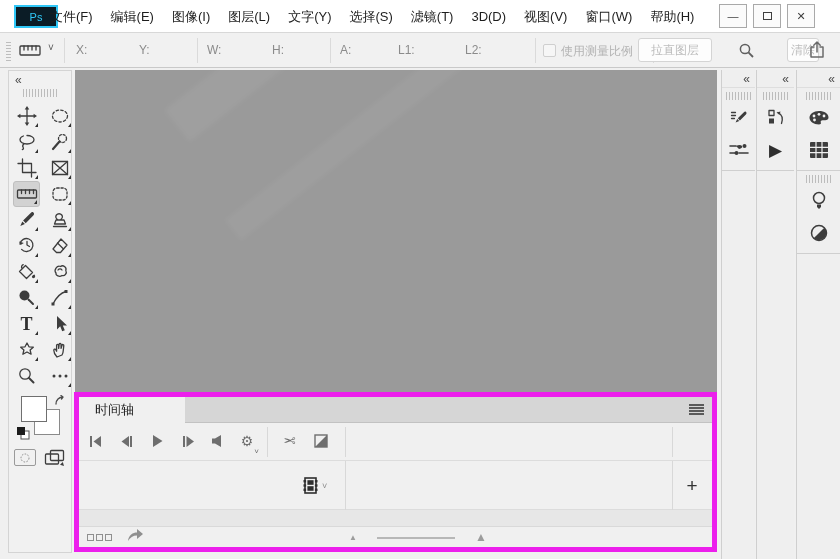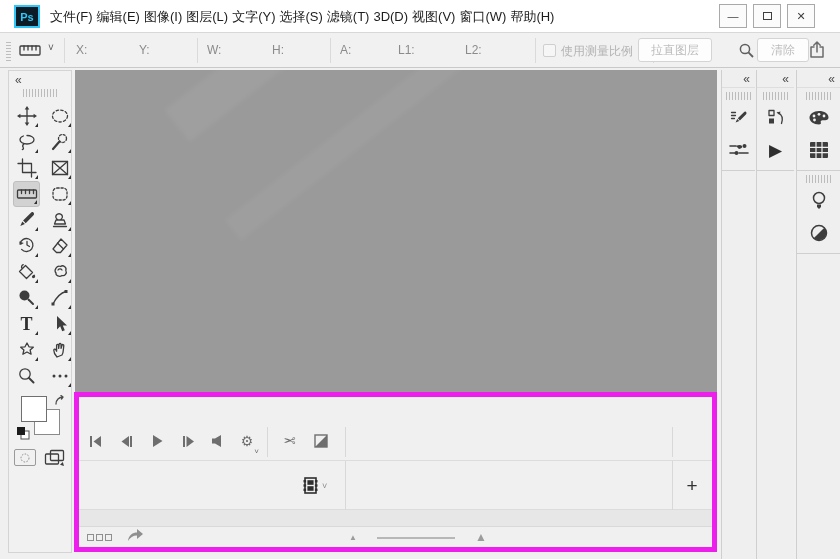--- a/index.html
+++ b/index.html
@@ -1,22 +1,22 @@
 <!DOCTYPE html>
 <html><head>
 <meta charset="utf-8">
 <style>
   *{margin:0;padding:0;box-sizing:border-box}
   html,body{width:840px;height:559px}
   body{font-family:"Liberation Sans","DejaVu Sans",sans-serif;background:#f0f0f0;position:relative;overflow:hidden;-webkit-font-smoothing:antialiased}
   .abs{position:absolute}
   
   .menubar{left:0;top:0;width:840px;height:33px;background:#ffffff;border-bottom:1px solid #d8d8d8;display:flex;align-items:center}
-  .pslogo{position:absolute;left:14px;top:5px;width:26px;height:23px;background:#0b1c26;border:2px solid #2fc7f7;color:#2fc7f7;font-size:11px;font-weight:bold;display:flex;align-items:center;justify-content:center}
-  .menuitems{position:absolute;left:48px;top:0;height:33px;display:flex;align-items:center;}
+  .pslogo{position:absolute;left:14px;top:5px;width:44px;height:23px;background:#0b1c26;border:2px solid #2fc7f7;color:#2fc7f7;font-size:11px;font-weight:normal;display:flex;align-items:center;justify-content:center}
+  .menuitems{position:absolute;left:48px;top:0;height:33px;display:flex;align-items:center;gap:14px}
   .menuitem{font-size:13px;color:#1d1d1d;white-space:nowrap;padding:2px 2px;cursor:default}
   .winbtn{position:absolute;top:4px;width:28px;height:24px;border:1px solid #a9a9a9;background:#fbfbfb;display:flex;align-items:center;justify-content:center;color:#3f3f3f;font-size:11px}
   .maxglyph{width:9px;height:8px;border:1px solid #3f3f3f;display:block}
   
   .optionsbar{left:0;top:33px;width:840px;height:35px;background:#f1f1f1;border-bottom:1px solid #c9c9c9}
   .vgrip{position:absolute;left:6px;top:7px;width:5px;height:21px;background:repeating-linear-gradient(0deg,#bdbdbd 0 1px,transparent 1px 3px)}
   .olbl{position:absolute;top:10px;font-size:12px;color:#8b8b8b}
   .odiv{position:absolute;top:5px;width:1px;height:25px;background:#dadada}
   .obtn{position:absolute;top:5px;height:24px;background:#fdfdfd;border:1px solid #d4d4d4;border-radius:3px;color:#bdbdbd;font-size:12px;display:flex;align-items:center;justify-content:center}
   .ocheck{position:absolute;left:543px;top:11px;width:13px;height:13px;border:1px solid #cfcfcf;background:#f6f6f6;border-radius:2px}
@@ -113,21 +113,21 @@
   <div class="odiv" style="left:653px"></div>
   <div class="obtn" style="left:638px;width:74px">
       <span>拉直图层</span>
     </div>
   <div class="abs" style="left:738px;top:9px">
     <svg width="17" height="17" viewBox="0 0 17 17">
         <circle cx="7" cy="7" r="4.6" stroke="#5f5f5f" fill="none" stroke-width="1.5"></circle>
         <path d="M10.4 10.4L15 15" stroke="#5f5f5f" stroke-width="1.8"></path>
       </svg>
   </div>
-  <div class="obtn" style="left:757px;width:52px">
+  <div class="obtn" style="left:787px;width:32px">
       <span>清除</span>
     </div>
   <div class="abs" style="left:808px;top:8px">
     <svg width="18" height="18" viewBox="0 0 18 18">
         <path class="ic" style="stroke:#6b6b6b;stroke-width:1.5" d="M6 6H3v10h12V6h-3M9 1v10M9 1L5.8 4.2M9 1l3.2 3.2"></path>
       </svg>
   </div>
 </div>
 
 <div class="abs canvas">
@@ -388,20 +388,31 @@
         <svg width="20" height="20" viewBox="0 0 20 20">
             <circle class="ic" style="stroke-width:1.5" cx="10" cy="10" r="7.5"></circle>
             <path class="icf" d="M15.3 4.7A7.5 7.5 0 0 1 4.7 15.3z"></path>
           </svg>
       </div>
     </div>
   </div>
 </div>
 
 <div class="abs tlframe">
+  <div class="tltabbar">
+    <div class="tltab">
+        <span>时间轴</span>
+      </div>
+    <div class="hamb">
+        <b></b>
+        <b></b>
+        <b></b>
+        <b></b>
+      </div>
+  </div>
 
   <div class="tlrow1">
     <div class="tbtn" style="left:2px">
       <svg width="13" height="11" viewBox="0 0 13 11">
           <rect x="1" y="0" width="2" height="11" fill="#6e6e6e"></rect>
           <path d="M12 0v11L4.5 5.5z" fill="#6e6e6e"></path>
         </svg>
     </div>
     <div class="tbtn" style="left:33px">
       <svg width="13" height="11" viewBox="0 0 13 11">

